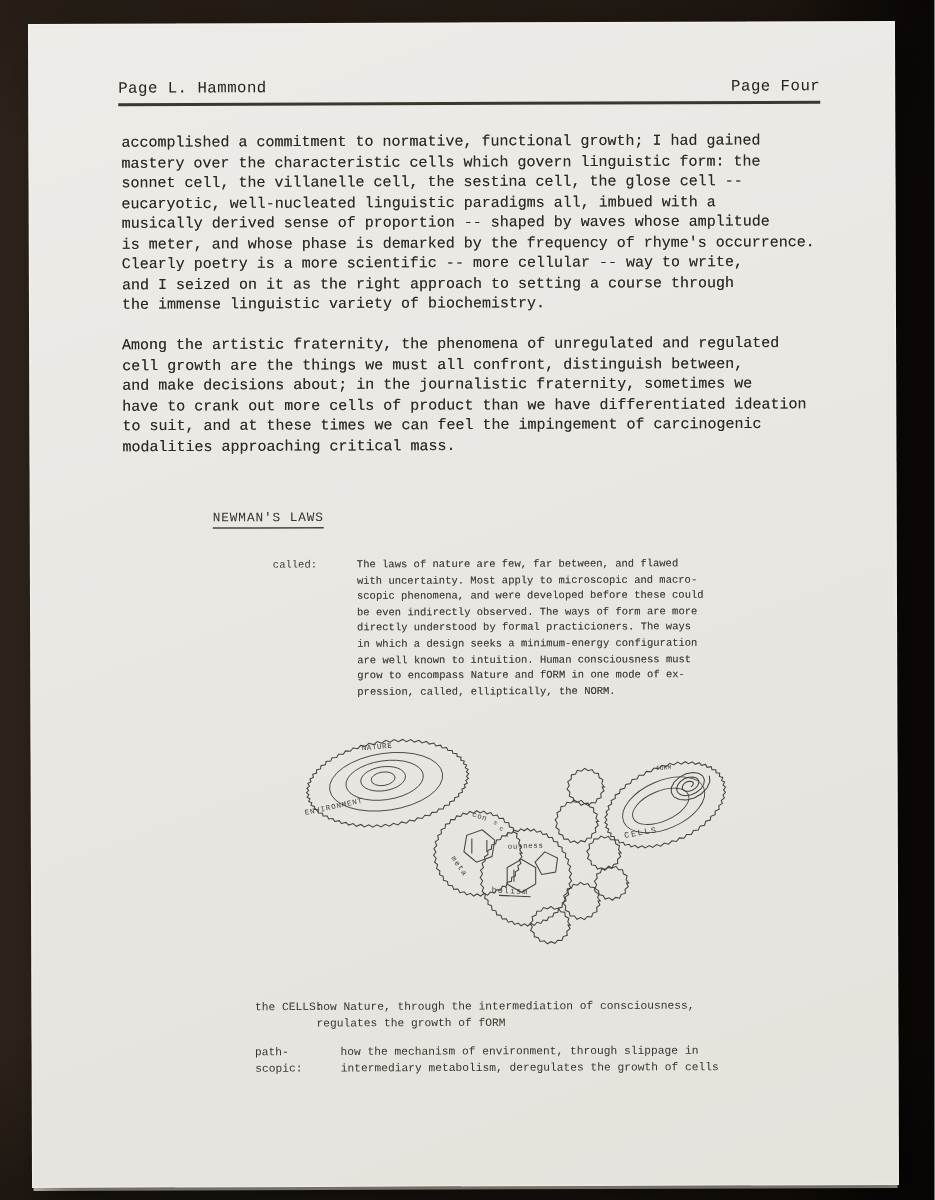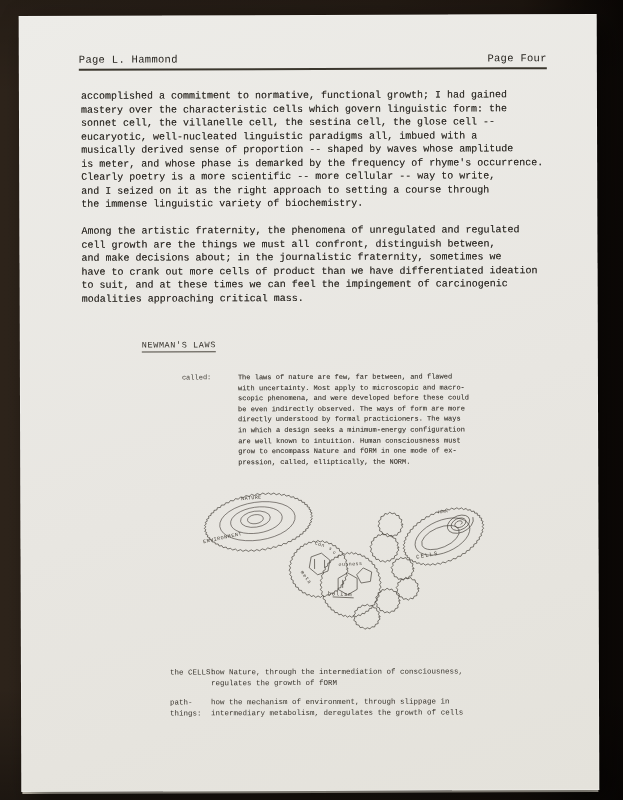--- a/index.html
+++ b/index.html
@@ -29,21 +29,21 @@
   .section-title{
     left:122px;top:325px;font-size:8.5px;letter-spacing:.6px;color:#33302a;
     border-bottom:1px solid #4a463e;padding-bottom:1px;
   }
   .premise-label{left:162px;top:357px;font-size:7px;line-height:10.6px;color:#3f3b34}
   .premise-text{left:218px;top:357px;font-size:7px;line-height:10.6px;color:#3f3b34;text-shadow:0 0 .3px rgba(63,59,52,.5)}
   .diagram-wrap{left:150px;top:459px;width:320px;height:175px}
   .norm-label{left:149px;top:652px;font-size:7.5px;line-height:11px;color:#38342d}
   .norm-text{left:190px;top:652px;font-size:7.5px;line-height:11px;color:#38342d}
   .path-label{left:149px;top:682px;font-size:7.5px;line-height:11px;color:#38342d}
-  .path-text{left:190px;top:682px;font-size:7.5px;line-height:11px;color:#38342d}
+  .path-text{left:206px;top:682px;font-size:7.5px;line-height:11px;color:#38342d}
   svg text{font-family:"Liberation Mono", monospace;fill:#423d35}
 </style>
 </head>
 <body>
 
 <div class="backdrop-shade"></div>
 
 <div class="paper">
 
   <div class="abs header">
@@ -119,17 +119,17 @@
         <text x="267" y="40" font-size="4" letter-spacing="0.2" transform="rotate(-5 267 40)">fORM</text>
         <text x="246" y="85" font-size="5.5" letter-spacing="1.2" transform="rotate(-10 246 85)">CELLS</text>
       </svg>
   </div>
 
   <div class="abs pre norm-label">the CELLS:</div>
   <div class="abs pre norm-text">how Nature, through the intermediation of consciousness,
 regulates the growth of fORM</div>
 
   <div class="abs pre path-label">path-
-things:</div>
+scopic:</div>
   <div class="abs pre path-text">how the mechanism of environment, through slippage in
 intermediary metabolism, deregulates the growth of cells</div>
 
 </div>
 
 </body></html>

